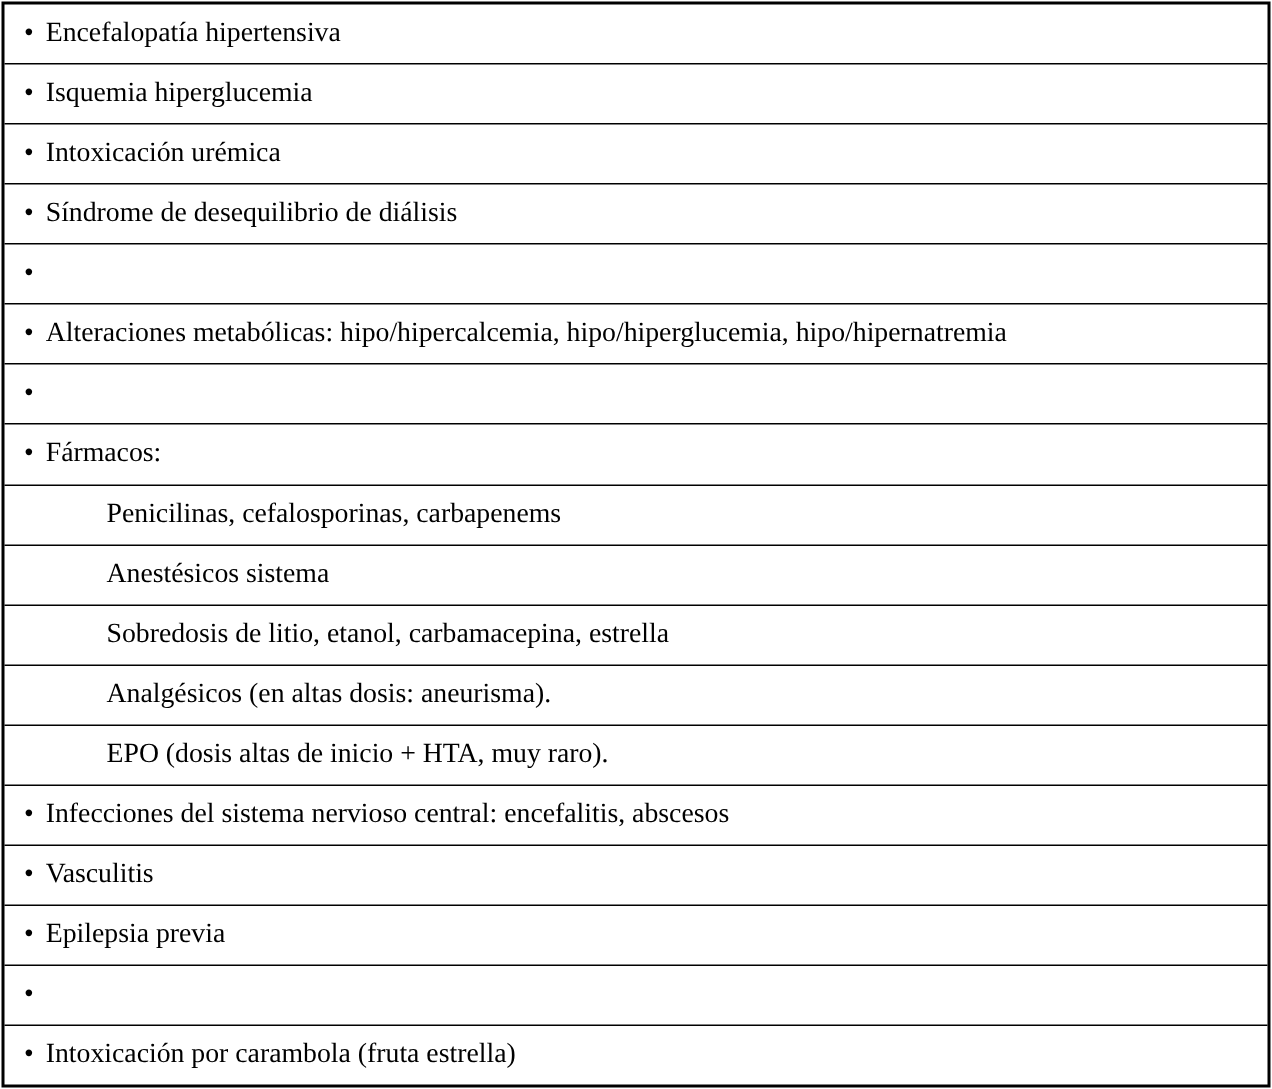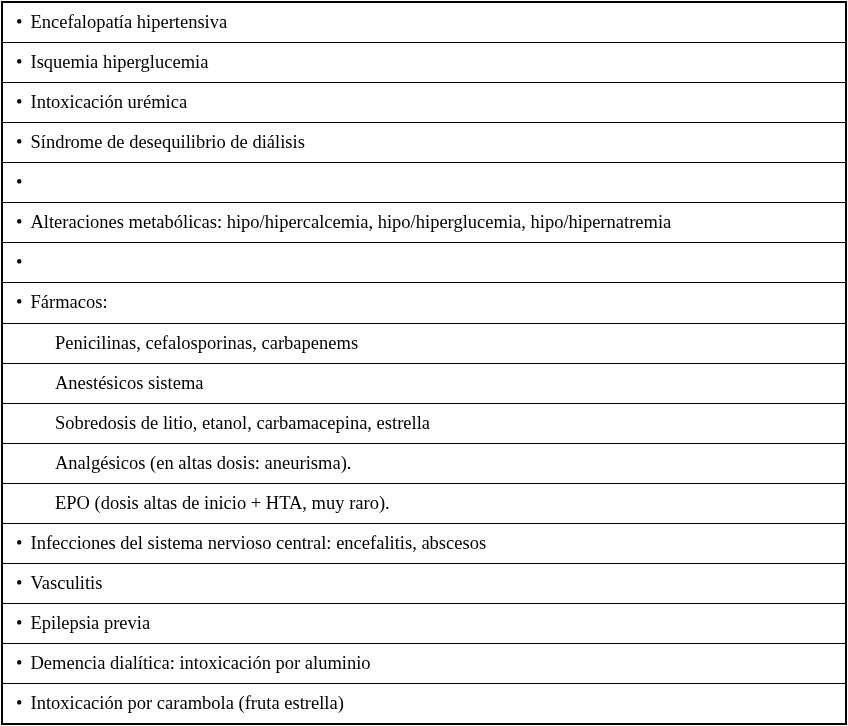--- a/index.html
+++ b/index.html
@@ -32,21 +32,21 @@
     box-sizing: border-box;
     border-top: 1px solid #000000;
     padding-left: 13px;
     white-space: nowrap;
     overflow: hidden;
   }
   .row:first-child {
     border-top: none;
   }
   .row.sub {
-    padding-left: 52px;
+    padding-left: 68px;
   }
   .bullet {
     display: inline-block;
     margin-right: 8px;
   }
   .row-text {
     display: inline-block;
   }
 </style>
 </head>
@@ -110,19 +110,18 @@
   <div class="row">
     <span class="bullet">•</span>
     <span class="row-text">Vasculitis</span>
   </div>
   <div class="row">
     <span class="bullet">•</span>
     <span class="row-text">Epilepsia previa</span>
   </div>
   <div class="row">
     <span class="bullet">•</span>
-    <span class="row-text">Demencia dialítica: intoxicación por aluminio</span>
   </div>
   <div class="row">
     <span class="bullet">•</span>
     <span class="row-text">Intoxicación por carambola (fruta estrella)</span>
   </div>
 </div>
 
 </body></html>

